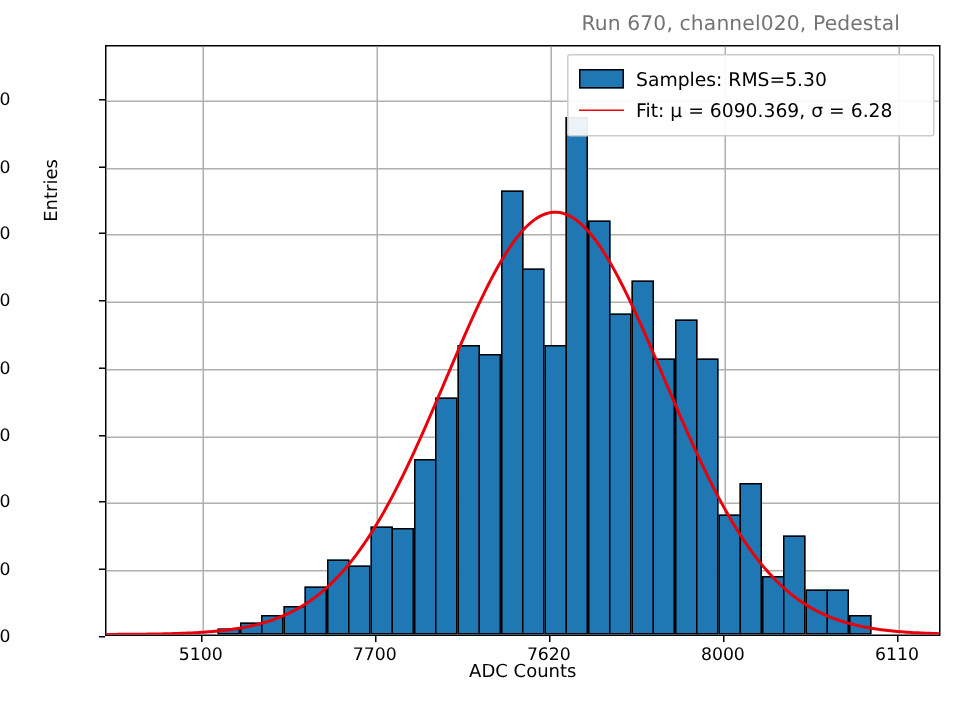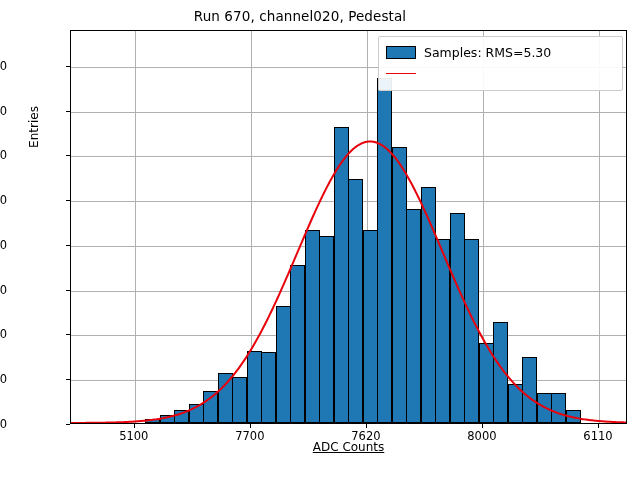--- a/index.html
+++ b/index.html
@@ -13,23 +13,23 @@
     height: 480px;
     background: #ffffff;
     font-family: "DejaVu Sans", sans-serif;
     overflow: hidden;
   }
   #title {
     position: absolute;
     left: 0;
     top: 8px;
     width: 600px;
-    text-align: center;
+    text-align: right;
     font-size: 13.5px;
-    color: #000000;
+    color: #737373;
     letter-spacing: 0.1px;
   }
   
   #plot {
     position: absolute;
     left: 70px;
     top: 30px;
     width: 557px;
     height: 394px;
     border: 1.1px solid #000000;
@@ -99,21 +99,20 @@
     background: #000000;
   }
   #xlabel {
     position: absolute;
     left: 70px;
     width: 557px;
     top: 440px;
     text-align: center;
     font-size: 12px;
     color: #000000;
-    text-decoration: underline;
   }
   #ylabel {
     position: absolute;
     left: -46px;
     top: 120px;
     width: 160px;
     text-align: center;
     font-size: 12px;
     color: #000000;
     transform: rotate(-90deg);
@@ -256,16 +255,17 @@
 
   <div id="xlabel">ADC Counts</div>
 
   <div id="legend">
     <div class="legend-row">
       <span class="legend-swatch-patch"></span>
       <span class="legend-text">Samples: RMS=5.30</span>
     </div>
     <div class="legend-row">
       <span class="legend-swatch-line"></span>
+      <span class="legend-text">Fit: μ = 6090.369, σ = 6.28</span>
     </div>
   </div>
 
 </div>
 
 </body></html>

